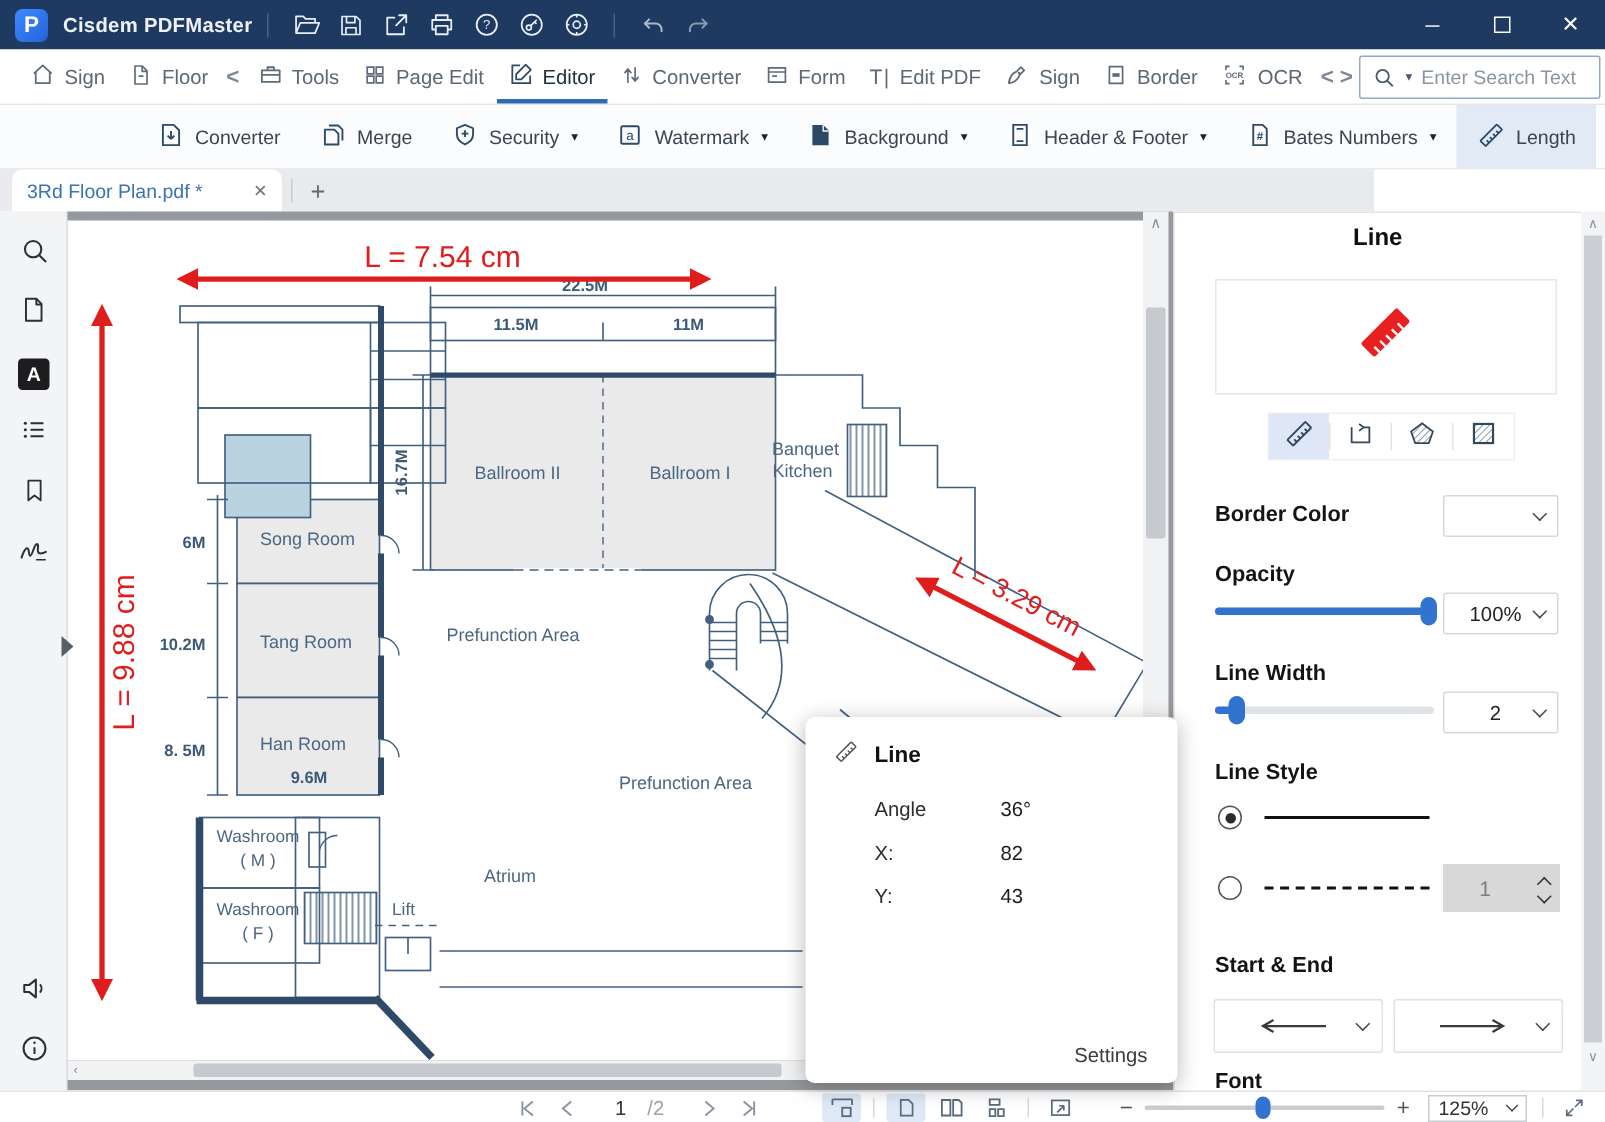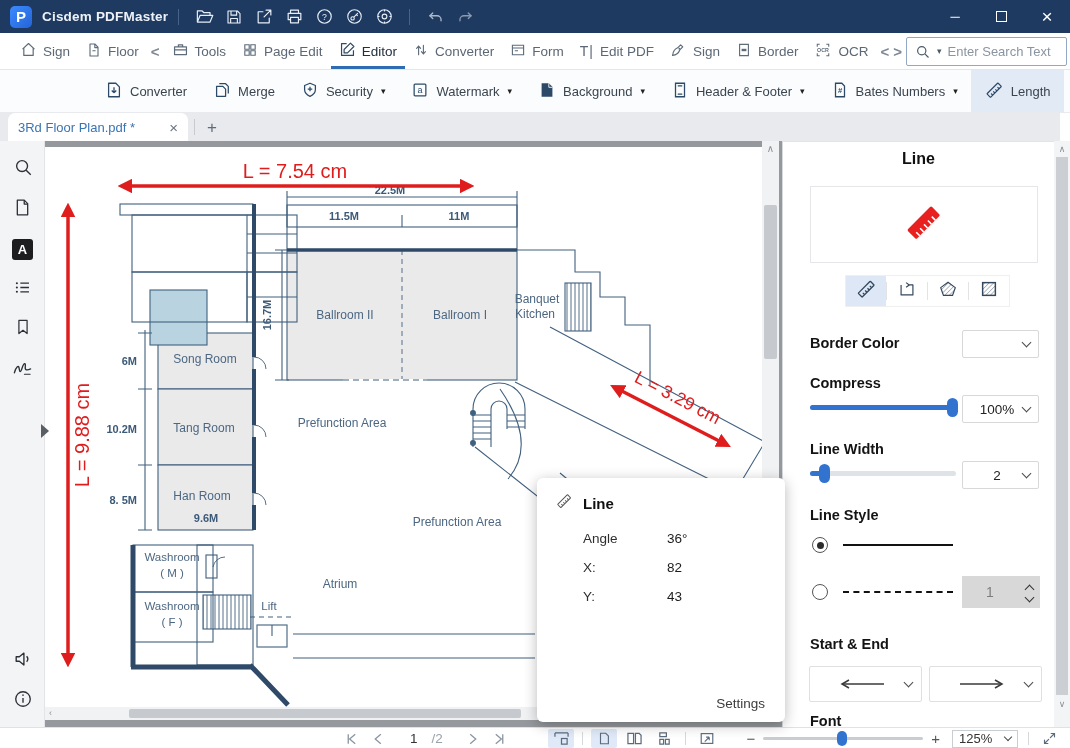--- a/index.html
+++ b/index.html
@@ -43,21 +43,21 @@
   .searchbox input::placeholder { color:#8a95a1; }
   
   .ribbon { position:absolute; left:0; top:70px; width:1070px; height:43px; background:#fbfcfd;
     border-bottom:1px solid #e8eaed; display:flex; align-items:stretch; padding-left:92px; }
   .ri { display:flex; align-items:center; gap:7px; padding:0 13px; font-size:13px;
     color:#3a4550; cursor:pointer; white-space:nowrap; }
   .ri svg { color:#2c4a68; }
   .ri.active { background:#e2eaf6; }
   .caret { font-size:9px; color:#222; margin-left:1px; }
   
-  .tabbar { position:absolute; left:0; top:113px; width:1060px; height:28px; background:#e8eaed;
+  .tabbar { position:absolute; left:0; top:113px; width:916px; height:28px; background:#e8eaed;
     display:flex; align-items:flex-end; }
   .tab { margin-left:8px; width:180px; height:28px; background:#fff; border-radius:7px 7px 0 0;
     display:flex; align-items:center; padding:0 10px; gap:8px; cursor:pointer; }
   .tab-label { font-size:13px; color:#3a74b3; flex:1; white-space:nowrap; overflow:hidden; }
   .tab-close { color:#6b7682; font-size:15px; cursor:pointer; }
   .tab-sep { width:1px; height:16px; background:#c7cbd0; margin:0 6px 6px 6px; }
   .tab-plus { font-size:17px; color:#5f6b78; margin-bottom:3px; cursor:pointer; padding:0 6px; }
   
   .sidebar { position:absolute; left:0; top:141px; width:45px; height:586px; background:#f3f4f6;
     border-right:1px solid #e2e4e8; }
@@ -680,21 +680,21 @@
             </svg></span>
         </div>
     </div>
 
     <div class="p-label" style="top:193px">Border Color</div>
     <div class="dropdown" style="left:179px; top:188px">
       <span class="val"><span class="swatch"></span></span>
       <span class="chev"></span>
     </div>
 
-    <div class="p-label" style="top:233px">Compress</div>
+    <div class="p-label" style="top:233px">Opacity</div>
     <div class="slider" style="top:263px">
       <div class="fill" style="width:100%"></div>
       <div class="sthumb" style="left:137px"></div>
     </div>
     <div class="dropdown" style="left:179px; top:253px">
       <span class="val">100%</span>
       <span class="chev"></span>
     </div>
 
     <div class="p-label" style="top:299px">Line Width</div>

